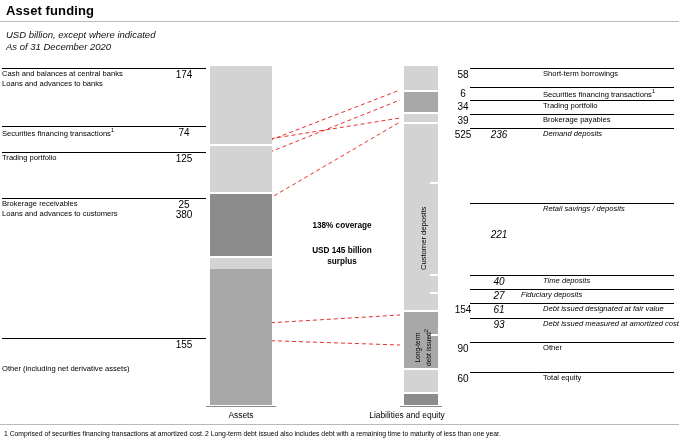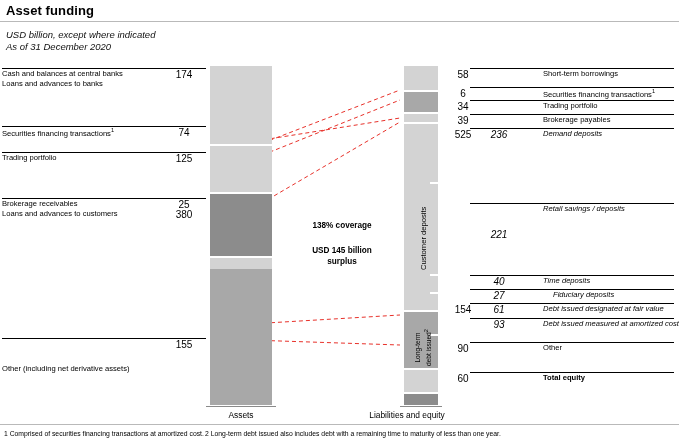--- a/index.html
+++ b/index.html
@@ -243,38 +243,38 @@
   <div class="rule" style="left:470px; top:143px; width:204px;"></div>
   <div class="val italic" style="left:484px; top:144px; width:30px;margin-top:25px;">221</div>
   <div class="lbl italic" style="left:543px; top:144px;">Retail savings / deposits</div>
 
   <div class="rule" style="left:470px; top:215px; width:204px;"></div>
   <div class="val italic" style="left:484px; top:216px; width:30px;">40</div>
   <div class="lbl italic" style="left:543px; top:216px;">Time deposits</div>
 
   <div class="rule" style="left:470px; top:229px; width:204px;"></div>
   <div class="val italic" style="left:484px; top:230px; width:30px;">27</div>
-  <div class="lbl italic" style="left:543px; top:230px;padding-left:10px;">Fiduciary deposits</div>
+  <div class="lbl italic" style="left:511px; top:230px;padding-left:10px;">Fiduciary deposits</div>
 
   <div class="rule" style="left:470px; top:243px; width:204px;"></div>
   <div class="val" style="left:448px; top:244px; width:30px;">154</div>
   <div class="val italic" style="left:484px; top:244px; width:30px;">61</div>
   <div class="lbl italic" style="left:543px; top:244px;">Debt issued designated at fair value</div>
 
   <div class="rule" style="left:470px; top:258px; width:204px;"></div>
   <div class="val italic" style="left:484px; top:259px; width:30px;">93</div>
   <div class="lbl italic" style="left:543px; top:259px;">Debt issued measured at amortized cost</div>
 
   <div class="rule" style="left:470px; top:282px; width:204px;"></div>
   <div class="val" style="left:448px; top:283px; width:30px;">90</div>
   <div class="lbl" style="left:543px; top:283px;">Other</div>
 
   <div class="rule" style="left:470px; top:312px; width:204px;"></div>
   <div class="val" style="left:448px; top:313px; width:30px;">60</div>
-  <div class="lbl" style="left:543px; top:313px;font-weight:bold;">Total equity</div>
+  <div class="lbl" style="left:543px; top:313px;">Total equity</div>
 
   <div class="anno" style="left:288px; top:160px; width:108px;">138% coverage</div>
   <div class="anno" style="left:288px; top:185px; width:108px;">USD 145 billion<br>surplus</div>
 
   <div class="vlabel" style="left:419px; top:210px;">Customer deposits</div>
   <div class="vlabel" style="left:414px; top:306px; line-height:8px; font-size:6.6px;">Long-term<br>debt issued<sup>2</sup></div>
 
   <div id="axis-rule-left" style="left:206px; top:346px; width:70px;"></div>
   <div class="axis-caption" style="left:196px; top:350px; width:90px;">Assets</div>
   <div id="axis-rule-right" style="left:400px; top:346px; width:42px;"></div>

